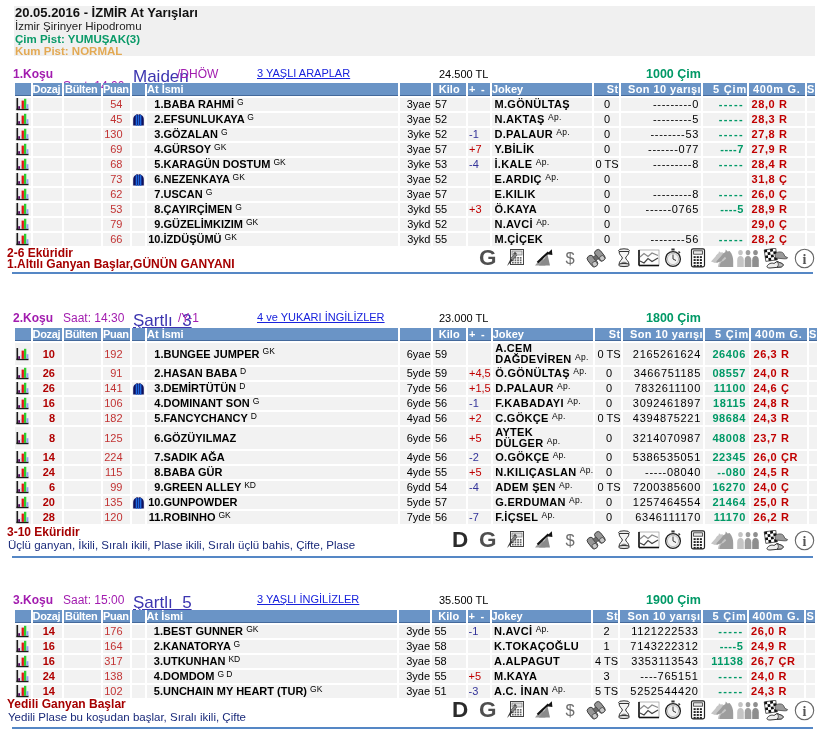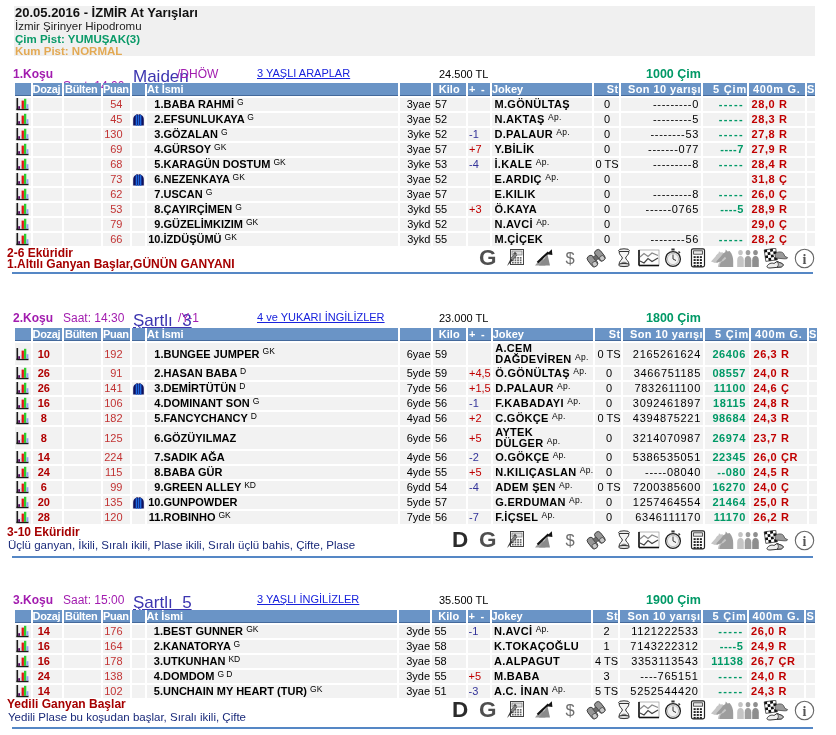--- a/index.html
+++ b/index.html
@@ -14,21 +14,21 @@
 a.l1{color:#3C35B0;text-decoration:underline;font-size:17px}
 a.l2{color:#1822DC;text-decoration:underline;font-size:11px}
 .money{font-size:11px;color:#000}
 .dist{font-size:12.5px;font-weight:bold;color:#009966}
 table.rc{border-collapse:separate;border-spacing:2px 2px;table-layout:fixed;position:absolute;left:13px}
 table.rc td,table.rc th{overflow:hidden;white-space:nowrap;font-size:11px;height:13px;line-height:13px;padding:0;vertical-align:middle}
 th{background:#6A94C6;color:#fff;font-size:10.5px;font-weight:bold;text-align:left;letter-spacing:-0.3px;border-bottom:1px solid #44699B;height:12px !important;line-height:12px !important}
 td{background:#F2F2F2}
 table.rc td.i,table.rc td.je{text-align:center}
 td.i svg,td.je svg{display:block;margin:0 auto}
-table.rc td.dz{text-align:center;padding-right:7px;font-weight:bold;color:#B00000}
+table.rc td.dz{text-align:right;padding-right:7px;font-weight:bold;color:#B00000}
 table.rc td.pu{text-align:right;padding-right:7.5px;color:#C23333}
 table.rc td.at{font-weight:bold}
 span.no{display:inline-block;width:16.5px;text-align:right;white-space:pre}
 sup.g{font-size:8.5px;font-weight:normal;vertical-align:baseline;position:relative;top:-3.5px;line-height:0;letter-spacing:0}
 table.rc td.ag{text-align:right;padding-left:0.5px;color:#000}
 table.rc td.ki{padding-left:2.5px}
 table.rc td.de{padding-left:1px}
 table.rc td.jo{font-weight:bold;padding-left:2.5px;letter-spacing:0.3px}
 table.rc td.jo sup{font-size:8.5px;font-weight:normal;vertical-align:baseline;position:relative;top:-3px;line-height:0}
 table.rc td.st{text-align:center;padding-left:2px}
@@ -705,21 +705,21 @@
           <td class="bu"></td>
           <td class="pu">125</td>
           <td class="je"></td>
           <td class="at"><span class="no">6.</span>GÖZÜYILMAZ</td>
           <td class="ag">6yde</td>
           <td class="ki">56</td>
           <td class="de"><span style="color:#C00000">+5</span></td>
           <td class="jo" style="line-height:11px">AYTEK<br>DÜLGER <sup>Ap.</sup></td>
           <td class="st">0</td>
           <td class="s10">3214070987</td>
-          <td class="c5">26974</td>
+          <td class="c5">48008</td>
           <td class="m4">23,7 R</td>
           <td></td>
         </tr>
         <tr>
           <td class="i">
             <svg width="13" height="13" viewBox="0 0 13 13">
               <rect x="0.5" y="0" width="1.6" height="12" fill="#1a1a1a"></rect>
               <rect x="0.5" y="10.6" width="12" height="1.6" fill="#1a1a1a"></rect>
               <rect x="2.2" y="8.2" width="2" height="2.6" fill="#550A60"></rect>
               <rect x="4.0" y="6.8" width="2" height="4" fill="#C5EEF2"></rect>
@@ -1084,21 +1084,21 @@
               <rect x="0.5" y="10.6" width="12" height="1.6" fill="#1a1a1a"></rect>
               <rect x="2.2" y="8.2" width="2" height="2.6" fill="#550A60"></rect>
               <rect x="4.0" y="6.8" width="2" height="4" fill="#C5EEF2"></rect>
               <rect x="5.6" y="2.6" width="2.3" height="8.2" fill="#E31212"></rect>
               <rect x="8.0" y="0.8" width="2.3" height="10" fill="#2ECC2E"></rect>
               <rect x="10.4" y="6.2" width="2" height="4.6" fill="#96A0EE"></rect>
             </svg>
           </td>
           <td class="dz">16</td>
           <td class="bu"></td>
-          <td class="pu">178</td>
+          <td class="pu">317</td>
           <td class="je"></td>
           <td class="at"><span class="no">3.</span>UTKUNHAN <sup class="g">KD</sup></td>
           <td class="ag">3yae</td>
           <td class="ki">58</td>
           <td class="de"></td>
           <td class="jo">A.ALPAGUT</td>
           <td class="st">4 TS</td>
           <td class="s10">3353113543</td>
           <td class="c5">11138</td>
           <td class="m4">26,7 ÇR</td>
@@ -1117,21 +1117,21 @@
             </svg>
           </td>
           <td class="dz">24</td>
           <td class="bu"></td>
           <td class="pu">138</td>
           <td class="je"></td>
           <td class="at"><span class="no">4.</span>DOMDOM <sup class="g">G D</sup></td>
           <td class="ag">3yde</td>
           <td class="ki">55</td>
           <td class="de"><span style="color:#C00000">+5</span></td>
-          <td class="jo">M.BABA</td>
+          <td class="jo">M.KAYA</td>
           <td class="st">3</td>
           <td class="s10">----765151</td>
           <td class="c5"><span class="d5">-----</span></td>
           <td class="m4">24,0 R</td>
           <td></td>
         </tr>
         <tr>
           <td class="i">
             <svg width="13" height="13" viewBox="0 0 13 13">
               <rect x="0.5" y="0" width="1.6" height="12" fill="#1a1a1a"></rect>

